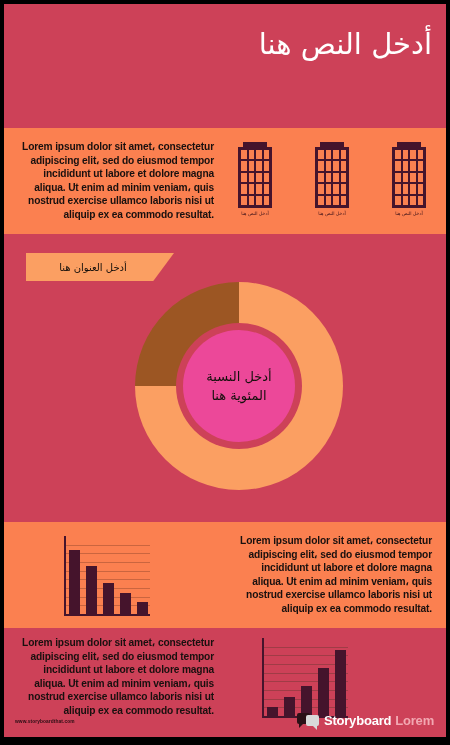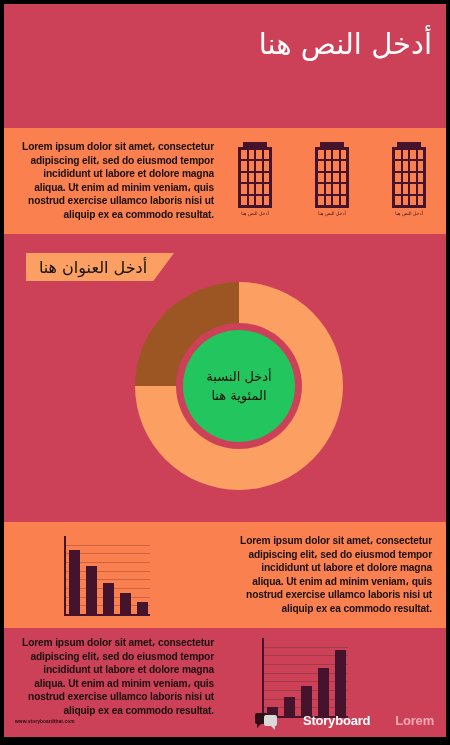--- a/index.html
+++ b/index.html
@@ -153,21 +153,21 @@
     background: #fb9f62;
     clip-path: polygon(0 0, 100% 0, 86% 100%, 0 100%);
     display: flex;
     align-items: center;
     justify-content: center;
     padding-right: 14px;
     box-sizing: border-box;
   }
   .ribbon-text {
     direction: rtl;
-    font-size: 16px;
+    font-size: 10px;
     color: #16100b;
     font-family: "DejaVu Sans", sans-serif;
   }
 
   .donut-wrap {
     position: absolute;
     left: 131px;
     top: 48px;
     width: 208px;
     height: 208px;
@@ -186,21 +186,21 @@
     border-radius: 50%;
     background: #cd4158;
   }
   .donut-hole {
     position: absolute;
     left: 48px;
     top: 48px;
     width: 112px;
     height: 112px;
     border-radius: 50%;
-    background: #22c55e;
+    background: #ec4899;
     display: flex;
     align-items: center;
     justify-content: center;
     text-align: center;
   }
   .donut-label {
     direction: rtl;
     font-size: 13px;
     line-height: 1.5;
     color: #14100c;
@@ -347,21 +347,20 @@
     right: 2px;
     bottom: -4px;
     border-right: 5px solid #d9d9d9;
     border-bottom: 5px solid transparent;
   }
   .logo-word {
     font-size: 13px;
     font-weight: bold;
     letter-spacing: -0.2px;
     font-family: "Liberation Sans", sans-serif;
-    margin-left: 21px;
   }
   .logo-a { color: #ffffff; }
   .logo-b { color: #f2a8b2; }
 </style>
 </head>
 <body>
 
 <div id="poster">
   <div class="board">
 

